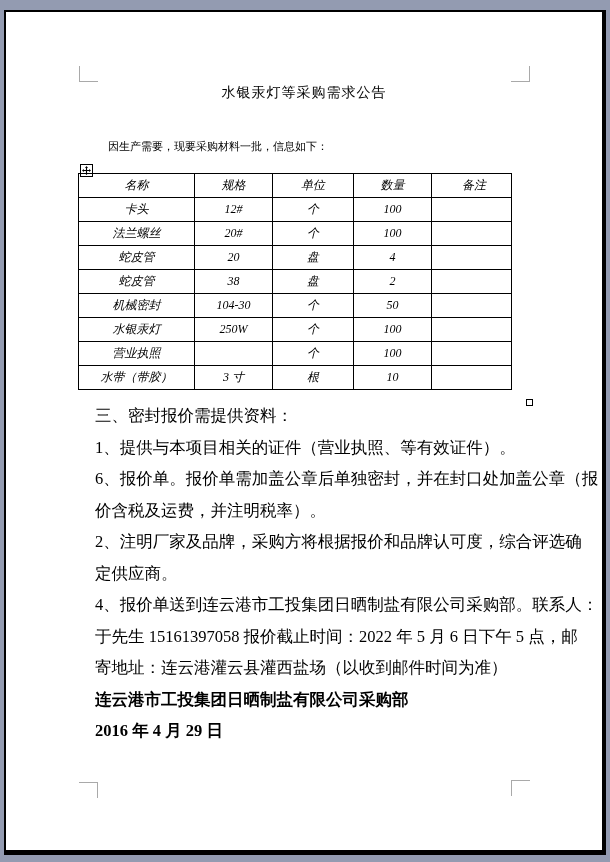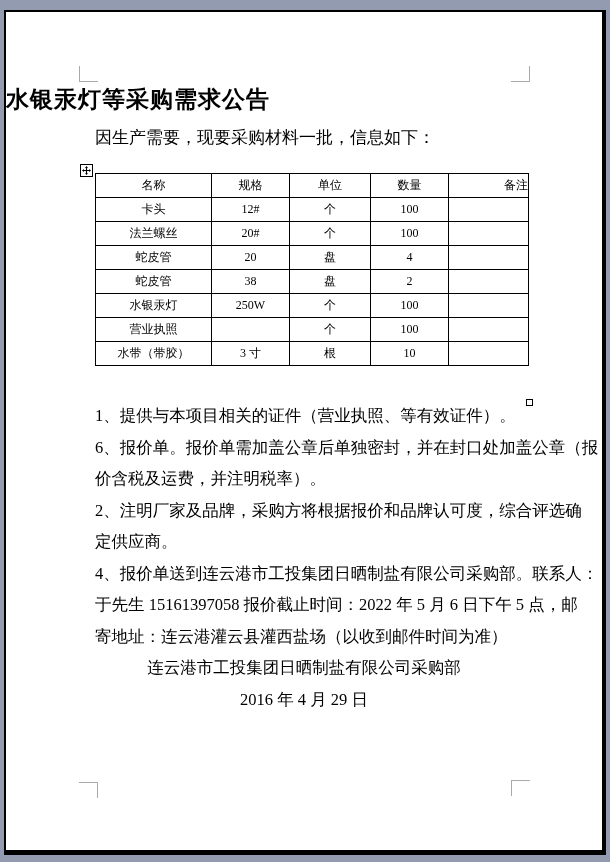--- a/index.html
+++ b/index.html
@@ -16,60 +16,60 @@
   }
   
   .mark{position:absolute;width:18px;height:15px;}
   .mark.tl{left:73px;top:54px;border-left:1px solid #a9a9a9;border-bottom:1px solid #a9a9a9;}
   .mark.tr{left:505px;top:54px;border-right:1px solid #a9a9a9;border-bottom:1px solid #a9a9a9;}
   .mark.bl{left:73px;top:770px;border-top:1px solid #a9a9a9;border-right:1px solid #a9a9a9;}
   .mark.br{left:505px;top:768px;border-top:1px solid #a9a9a9;border-left:1px solid #a9a9a9;}
 
   .title{
     position:absolute;left:0;top:72px;width:100%;margin:0;
-    font-size:23px;font-weight:bold;letter-spacing:1px;
+    text-align:center;font-size:14px;font-weight:normal;letter-spacing:1px;
   }
   .intro{
-    position:absolute;left:89px;top:114px;margin:0;
-    font-size:17px;white-space:nowrap;
+    position:absolute;left:89px;top:114px;margin:13px;
+    font-size:11px;white-space:nowrap;
   }
 
   .table-handle{
     position:absolute;left:74px;top:152px;width:13px;height:13px;
     box-sizing:border-box;border:1px solid #000;background:#fff;
     display:flex;align-items:center;justify-content:center;
   }
   .table-handle svg{width:9px;height:9px;display:block;}
 
   table.ptable{
-    position:absolute;left:89px;top:161px;width:433px;
-    border-collapse:collapse;table-layout:fixed;
+    position:absolute;left:72px;top:161px;width:433px;
+    border-collapse:collapse;table-layout:fixed;font-style:italic;
   }
   table.ptable td{
     border:1px solid #000;height:24px;box-sizing:border-box;
     text-align:center;vertical-align:middle;
     font-size:12px;padding:0 2px;overflow:hidden;
   }
   table.ptable td.remark-head{
-    text-align:right;vertical-align:top;padding:3px 0 0 5px;
+    text-align:center;vertical-align:top;padding:3px 0 0 5px;
   }
 
   .resize-handle{
     position:absolute;left:520px;top:387px;width:7px;height:7px;
     box-sizing:border-box;border:1px solid #000;background:#fff;
   }
 
   .bodytext{
     position:absolute;left:89px;top:388px;width:433px;
     font-size:16.5px;
   }
   .bline{
     height:31.5px;line-height:31.5px;white-space:nowrap;
   }
-  .bline.right{text-align:center;padding-right:15px;}
+  .bline.right{text-align:left;padding-right:15px;font-weight:bold;}
 </style>
 </head>
 <body>
 
 <div class="page">
 
   <div class="mark tl"></div>
   <div class="mark tr"></div>
   <div class="mark bl"></div>
   <div class="mark br"></div>
@@ -122,20 +122,27 @@
         <td></td>
       </tr>
       <tr>
         <td>蛇皮管</td>
         <td>38</td>
         <td>盘</td>
         <td>2</td>
         <td></td>
       </tr>
       <tr>
+        <td>机械密封</td>
+        <td>104-30</td>
+        <td>个</td>
+        <td>50</td>
+        <td></td>
+      </tr>
+      <tr>
         <td>水银汞灯</td>
         <td>250W</td>
         <td>个</td>
         <td>100</td>
         <td></td>
       </tr>
       <tr>
         <td>营业执照</td>
         <td></td>
         <td>个</td>
@@ -148,20 +155,21 @@
         <td>根</td>
         <td>10</td>
         <td></td>
       </tr>
     </tbody>
   </table>
 
   <div class="resize-handle"></div>
 
   <div class="bodytext">
+    <div class="bline">三、密封报价需提供资料：</div>
     <div class="bline">1、提供与本项目相关的证件（营业执照、等有效证件）。</div>
     <div class="bline">6、报价单。报价单需加盖公章后单独密封，并在封口处加盖公章（报</div>
     <div class="bline">价含税及运费，并注明税率）。</div>
     <div class="bline">2、注明厂家及品牌，采购方将根据报价和品牌认可度，综合评选确</div>
     <div class="bline">定供应商。</div>
     <div class="bline">4、报价单送到连云港市工投集团日晒制盐有限公司采购部。联系人：</div>
     <div class="bline">于先生 15161397058 报价截止时间：2022 年 5 月 6 日下午 5 点，邮</div>
     <div class="bline">寄地址：连云港灌云县灌西盐场（以收到邮件时间为准）</div>
     <div class="bline right">连云港市工投集团日晒制盐有限公司采购部</div>
     <div class="bline right">2016 年 4 月 29 日</div>

